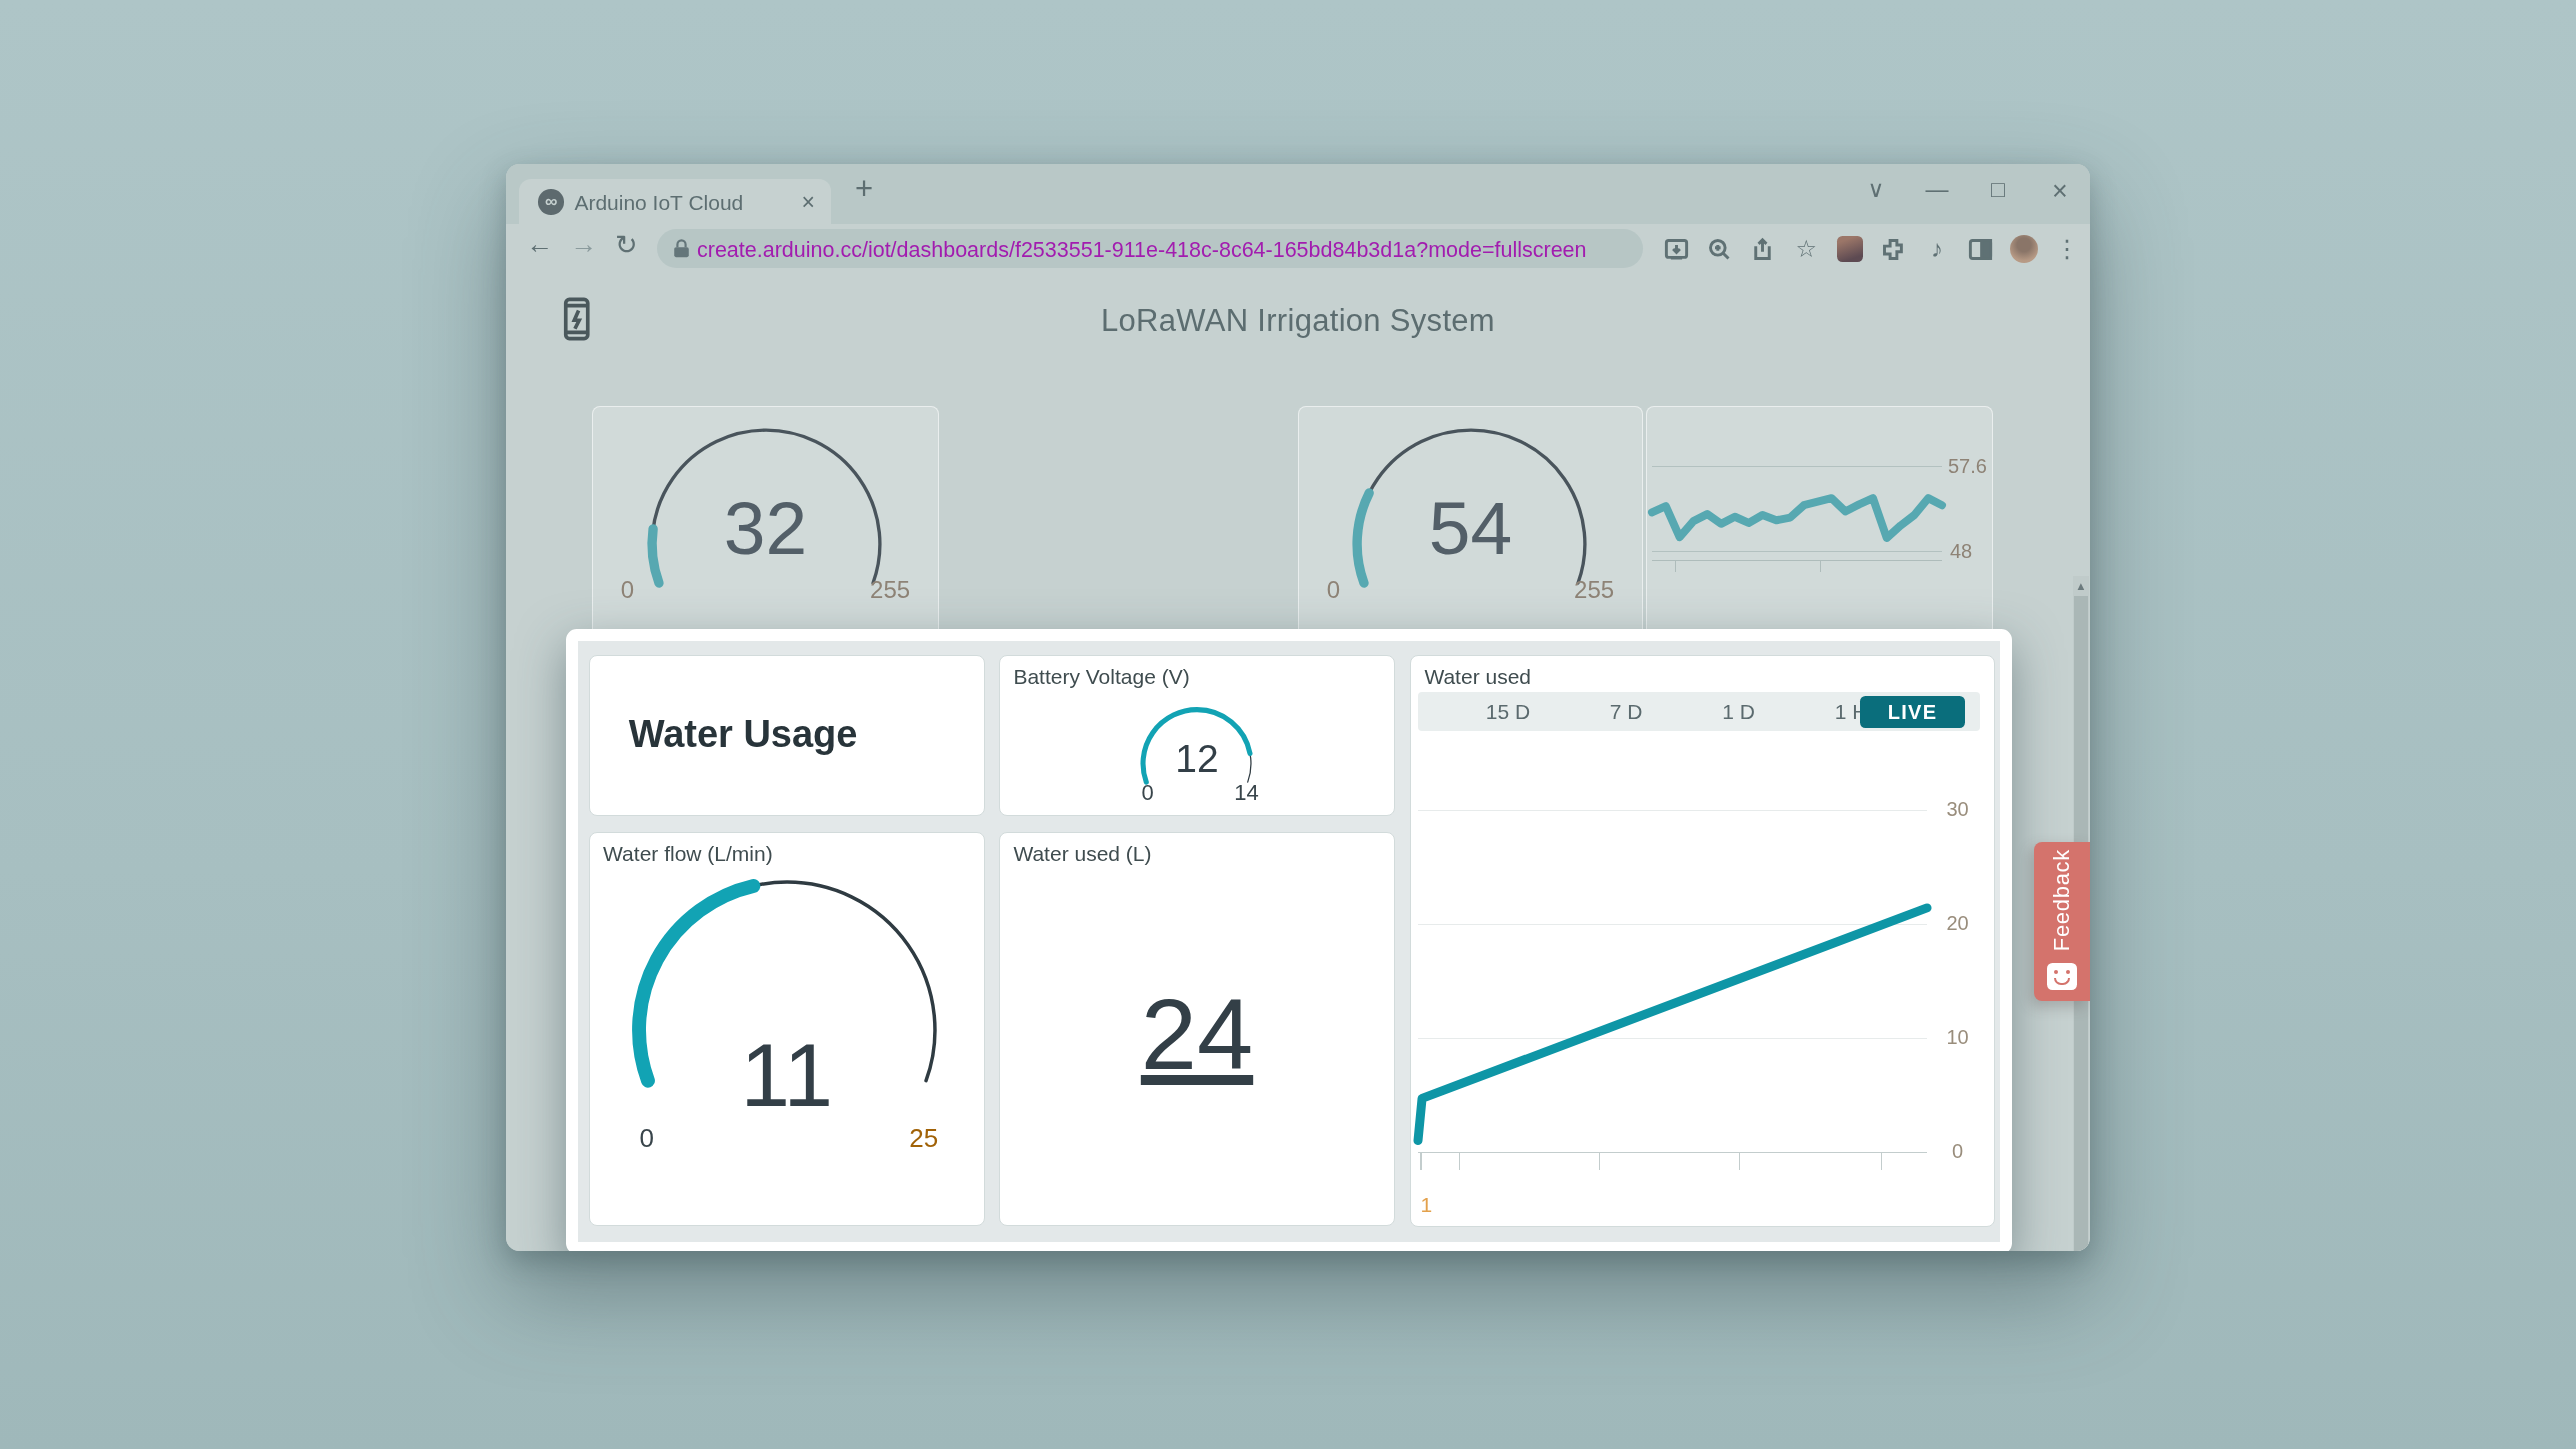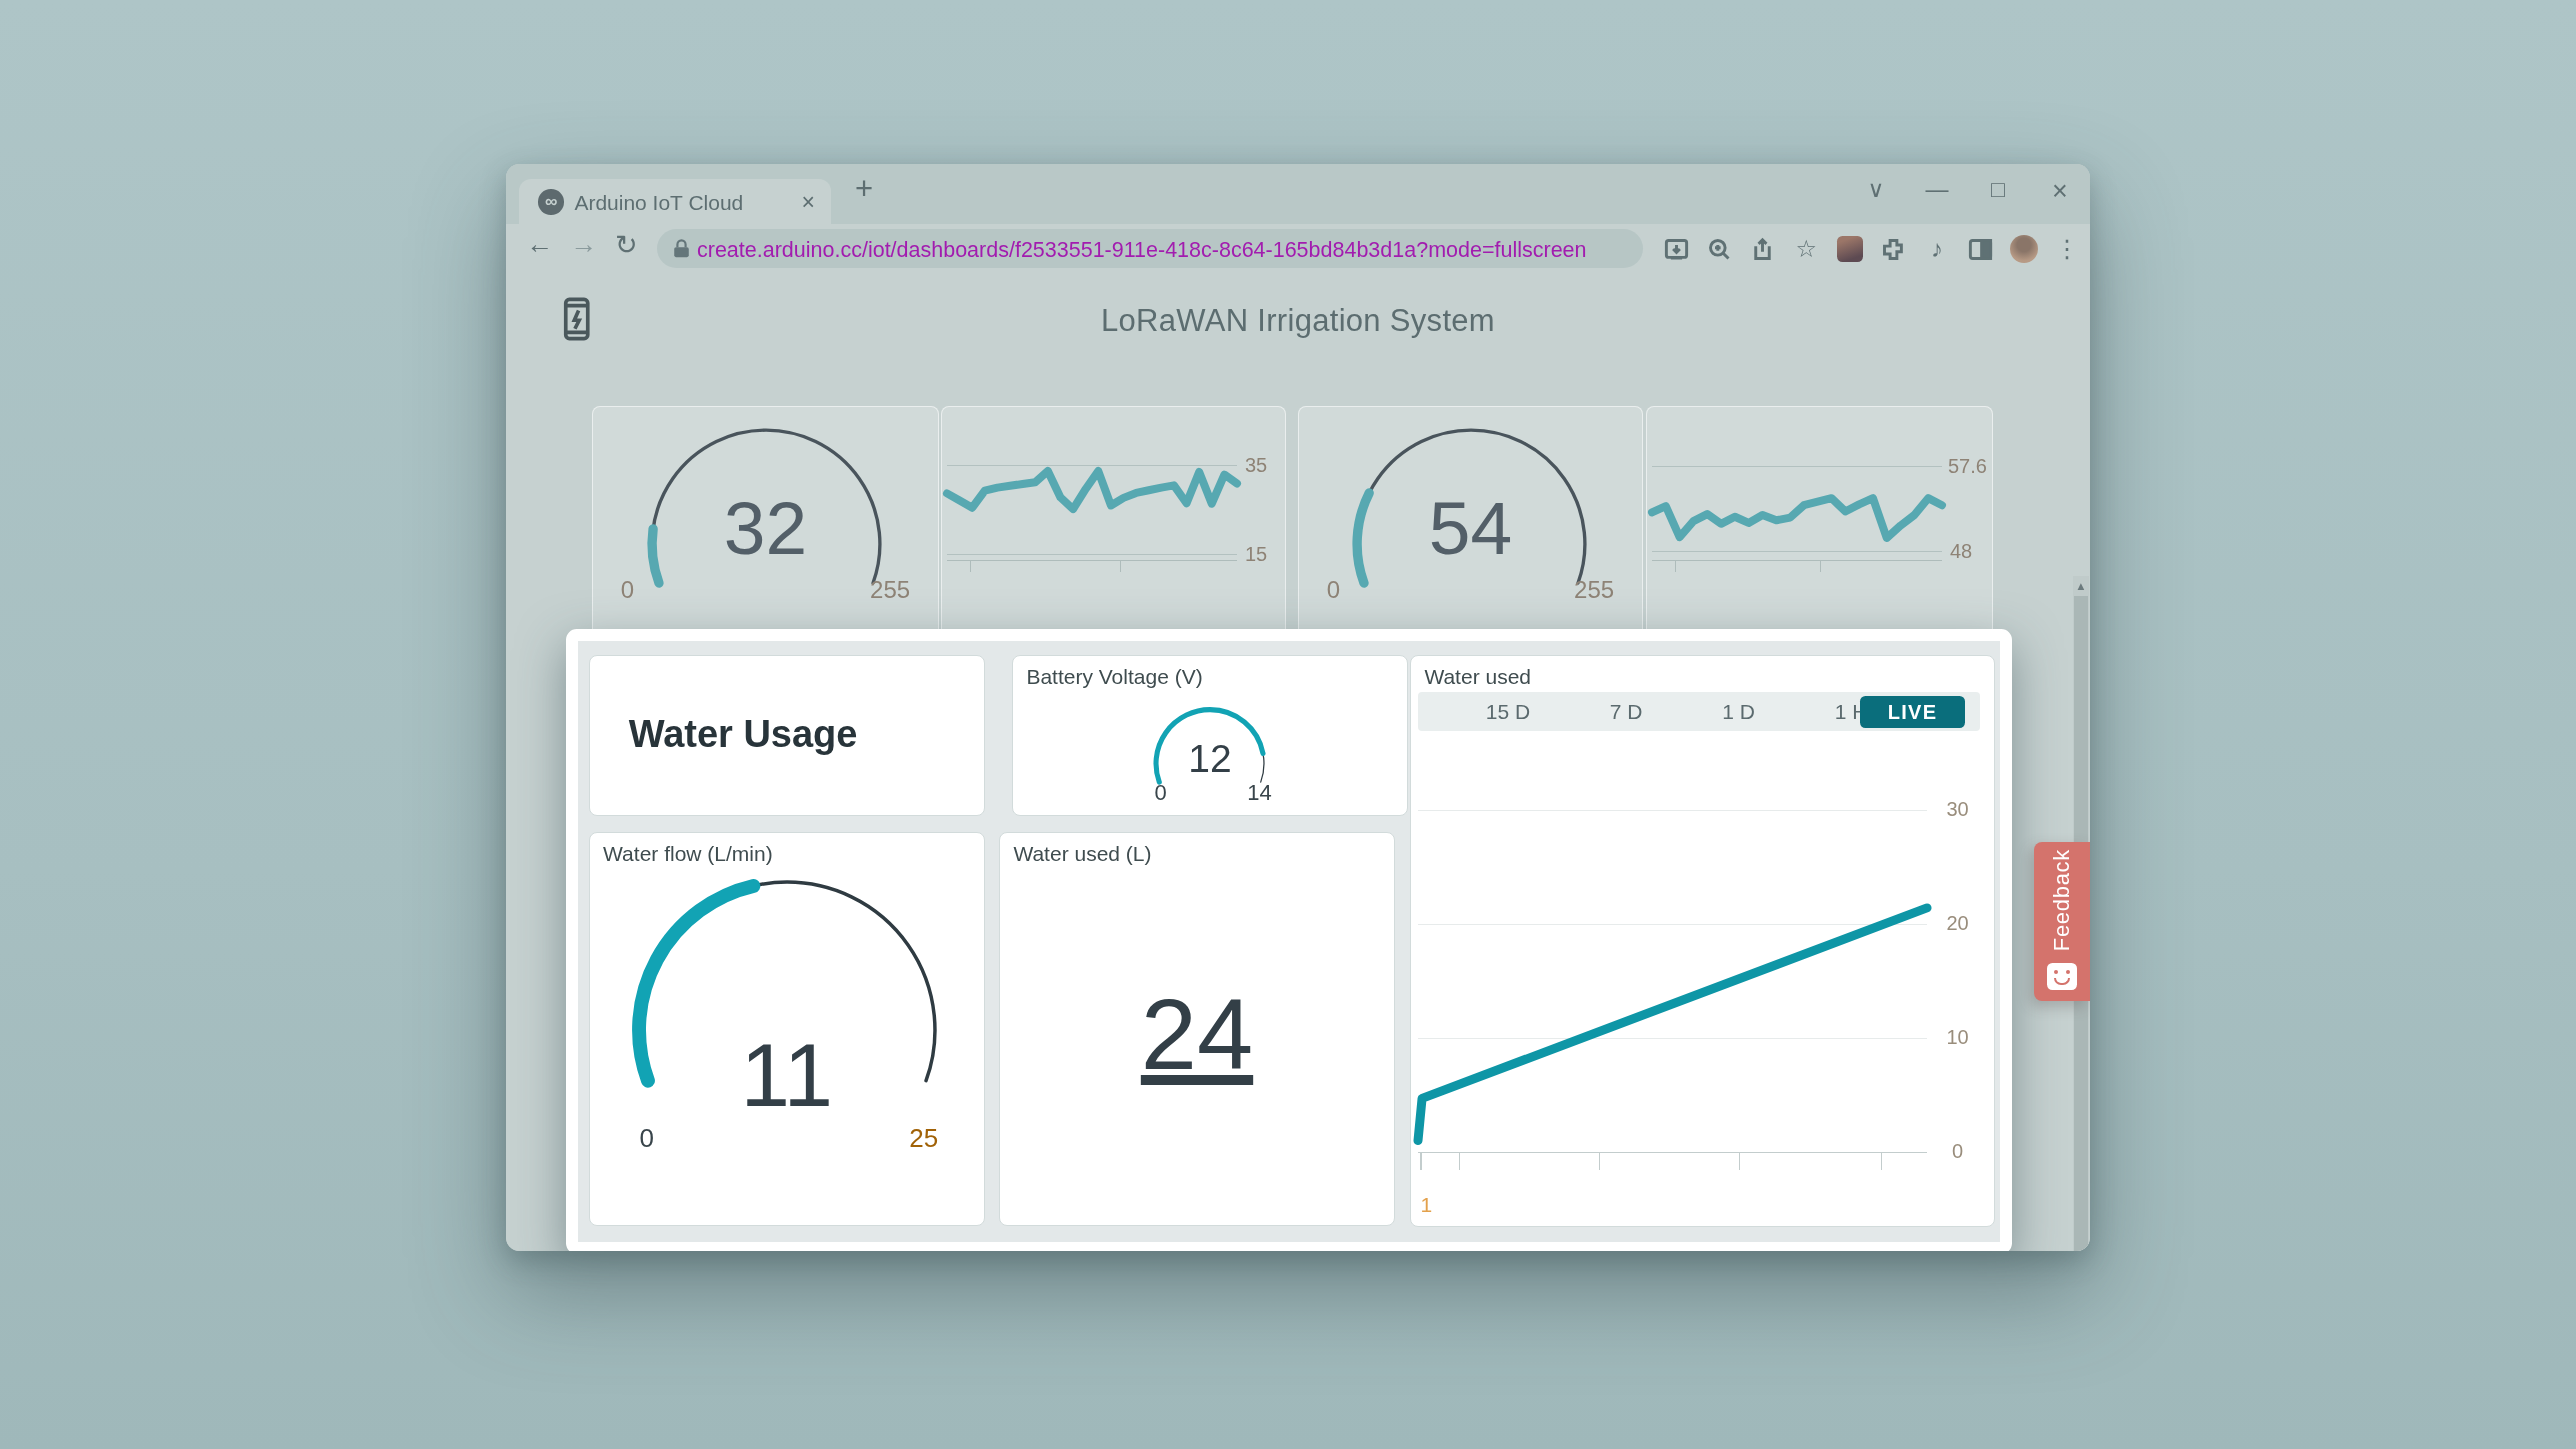--- a/index.html
+++ b/index.html
@@ -160,34 +160,20 @@
           <svg viewBox="0 0 200 135">
               <path class="g-track" d="M 20.13 129.07 A 85 85 0 1 1 179.87 129.07"></path>
               <path class="g-fill" d="M 20.13 129.07 A 85 85 0 1 1 179.87 129.07" stroke-dasharray="41.0 336.4"></path>
             </svg>
         </div>
         <div class="abs gnum-dim" style="left:0;top:78px;width:100%;text-align:center;">32</div>
         <div class="abs glabel-dim" style="left:7.4px;top:169px;width:54px;text-align:center;">0</div>
         <div class="abs glabel-dim" style="right:7.4px;top:169px;width:81px;text-align:center;">255</div>
       </div>
 
-      <div class="abs card" style="left:435px;width:343px;">
-        <div class="abs dimplot">
-          <div class="dimgrid" style="top:58px;"></div>
-          <div class="dimgrid" style="top:147px;"></div>
-          <div class="dimaxis"></div>
-          <svg class="lsvg dimline" viewBox="0 0 100 100" preserveAspectRatio="none">
-              <polyline points="0.00,56.10 4.35,60.76 8.70,65.41 13.04,54.36 17.39,52.33 21.74,51.16 26.09,50.00 30.43,48.84 34.78,41.57 39.13,58.72 43.48,66.28 47.83,53.20 52.17,41.57 56.52,63.95 60.87,59.01 65.22,55.81 69.57,54.07 73.91,52.33 78.26,50.87 82.61,62.50 86.96,42.15 91.30,62.79 95.65,43.90 100.00,49.71"></polyline>
-            </svg>
-        </div>
-        <div class="abs dimtick" style="left:28px;"></div>
-        <div class="abs dimtick" style="left:178px;"></div>
-        <div class="abs dimlabel" style="left:303px;top:47px;">35</div>
-        <div class="abs dimlabel" style="left:303px;top:136px;">15</div>
-      </div>
 
       <div class="abs card" style="left:792px;width:343px;">
         <div class="abs gaugewrap dim">
           <svg viewBox="0 0 200 135">
               <path class="g-track" d="M 20.13 129.07 A 85 85 0 1 1 179.87 129.07"></path>
               <path class="g-fill" d="M 20.13 129.07 A 85 85 0 1 1 179.87 129.07" stroke-dasharray="69.1 336.4"></path>
             </svg>
         </div>
         <div class="abs gnum-dim" style="left:0;top:78px;width:100%;text-align:center;">54</div>
         <div class="abs glabel-dim" style="left:7.4px;top:169px;width:54px;text-align:center;">0</div>
@@ -215,21 +201,21 @@
 
       </div>
     </div>
 
     <div class="abs frame">
 
       <div class="panel" style="left:10.7px;top:14px;width:396px;height:161px;padding-left:8px;">
         <div class="abs" style="left:39px;top:57px;font-size:38px;font-weight:bold;color:#28343a;">Water Usage</div>
       </div>
 
-      <div class="panel" style="left:421px;top:14px;width:396px;height:161px;margin-left:13px;">
+      <div class="panel" style="left:421px;top:14px;width:396px;height:161px;">
         <div class="plabel">Battery Voltage (V)</div>
         <div class="abs gwsm bright" style="left:50%;transform:translateX(-50%);top:44px;width:127px;height:86px;">
           <svg viewBox="0 0 200 135">
               <path class="g-track" d="M 20.13 129.07 A 85 85 0 1 1 179.87 129.07"></path>
               <path class="g-fill" d="M 20.13 129.07 A 85 85 0 1 1 179.87 129.07" stroke-dasharray="279.8 336.4"></path>
             </svg>
         </div>
         <div class="abs" style="left:0;top:81px;width:100%;text-align:center;font-size:39px;color:#333f47;">12</div>
         <div class="abs glabel-bright" style="left:124px;top:124px;width:47px;text-align:center;">0</div>
         <div class="abs glabel-bright" style="left:223px;top:124px;width:47px;text-align:center;">14</div>

